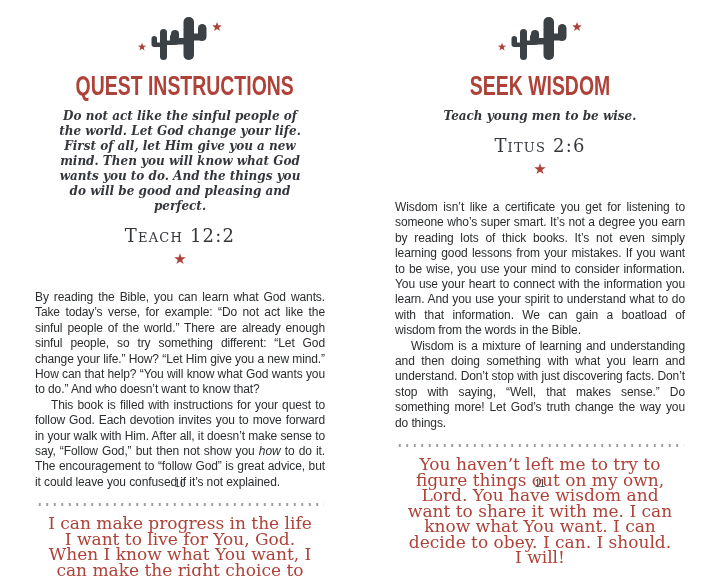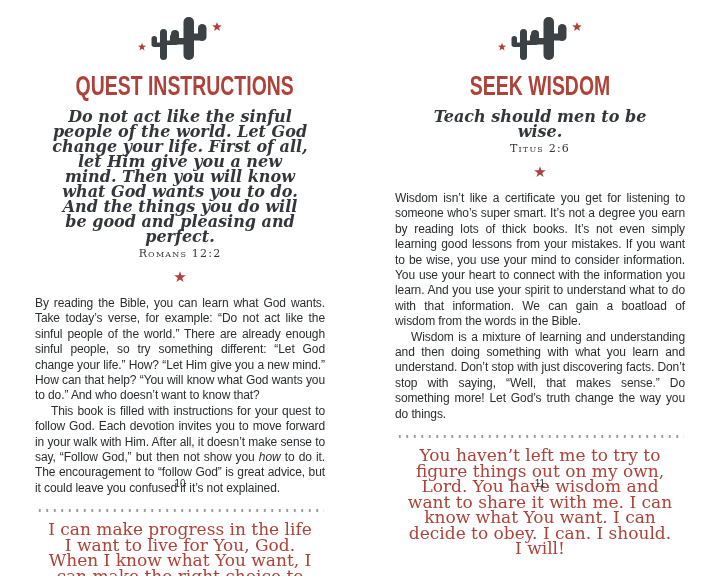--- a/index.html
+++ b/index.html
@@ -25,45 +25,45 @@
     line-height:28px;
     color:var(--accent);
     transform:scaleX(0.72);
     transform-origin:50% 50%;
     white-space:nowrap;
   }
   .verse{
     font-family:"DejaVu Serif",serif;
     font-style:italic;
     font-weight:bold;
-    font-size:16px;
+    font-size:12px;
     line-height:15px;
     text-align:center;
     color:var(--verse-ink);
     max-width:258px;
     margin:9px auto 0;
   }
   .reference{
     font-family:"DejaVu Serif",serif;
     font-variant:small-caps;
     letter-spacing:1.2px;
-    font-size:11px;
+    font-size:18px;
     line-height:15px;
     text-align:center;
     color:var(--verse-ink);
-    margin-top:2px;
+    margin-top:14px;
   }
   .star-divider{
     text-align:center;
     color:var(--accent);
     font-size:15px;
     line-height:15px;
     margin-top:8px;
   }
-  .body-text{margin-top:12px;}
+  .body-text{margin-top:24px;}
   .body-text p{
     font-size:12px;
     line-height:15.4px;
     letter-spacing:-0.1px;
     text-align:justify;
     color:var(--ink);
   }
   .body-text p + p{text-indent:16px;}
   .dotted{
     height:3px;
@@ -117,21 +117,21 @@
         <g fill="#ae4238">
           <polygon transform="translate(22,30) scale(0.85)" points="0,-5 1.23,-1.7 4.76,-1.55 1.99,0.65 2.94,4.05 0,2.1 -2.94,4.05 -1.99,0.65 -4.76,-1.55 -1.23,-1.7"></polygon>
         </g>
         <g fill="#ae4238">
           <polygon transform="translate(97,10)" points="0,-5 1.23,-1.7 4.76,-1.55 1.99,0.65 2.94,4.05 0,2.1 -2.94,4.05 -1.99,0.65 -4.76,-1.55 -1.23,-1.7"></polygon>
         </g>
       </svg>
     </div>
     <div class="page-title">QUEST INSTRUCTIONS</div>
     <div class="verse">Do not act like the sinful people of the world. Let God change your life. First of all, let Him give you a new mind. Then you will know what God wants you to do. And the things you do will be good and pleasing and perfect.</div>
-    <div class="reference">Romans 12:2</div>
+    <div class="reference">Teach 12:2</div>
     <div class="star-divider">★</div>
     <div class="body-text">
         <p>By reading the Bible, you can learn what God wants. Take today’s verse, for example: “Do not act like the sinful people of the world.” There are already enough sinful people, so try something different: “Let God change your life.” How? “Let Him give you a new mind.” How can that help? “You will know what God wants you to do.” And who doesn’t want to know that?</p>
         <p>This book is filled with instructions for your quest to follow God. Each devotion invites you to move forward in your walk with Him. After all, it doesn’t make sense to say, “Follow God,” but then not show you <em>how</em> to do it. The encouragement to “follow God” is great advice, but it could leave you confused if it’s not explained.</p>
       </div>
     <div class="dotted"></div>
     <div class="prayer">I can make progress in the life I want to live for You, God. When I know what You want, I can make the right choice to follow You. Please teach me.</div>
     <div class="page-number">10</div>
   </div>
 
@@ -154,21 +154,21 @@
         </g>
         <g fill="#ae4238">
           <polygon transform="translate(22,30) scale(0.85)" points="0,-5 1.23,-1.7 4.76,-1.55 1.99,0.65 2.94,4.05 0,2.1 -2.94,4.05 -1.99,0.65 -4.76,-1.55 -1.23,-1.7"></polygon>
         </g>
         <g fill="#ae4238">
           <polygon transform="translate(97,10)" points="0,-5 1.23,-1.7 4.76,-1.55 1.99,0.65 2.94,4.05 0,2.1 -2.94,4.05 -1.99,0.65 -4.76,-1.55 -1.23,-1.7"></polygon>
         </g>
       </svg>
     </div>
     <div class="page-title">SEEK WISDOM</div>
-    <div class="verse">Teach should men to be wise.</div>
+    <div class="verse">Teach young men to be wise.</div>
     <div class="reference">Titus 2:6</div>
     <div class="star-divider">★</div>
     <div class="body-text">
         <p>Wisdom isn’t like a certificate you get for listening to someone who’s super smart. It’s not a degree you earn by reading lots of thick books. It’s not even simply learning good lessons from your mistakes. If you want to be wise, you use your mind to consider information. You use your heart to connect with the information you learn. And you use your spirit to understand what to do with that information. We can gain a boatload of wisdom from the words in the Bible.</p>
         <p>Wisdom is a mixture of learning and understanding and then doing something with what you learn and understand. Don’t stop with just discovering facts. Don’t stop with saying, “Well, that makes sense.” Do something more! Let God’s truth change the way you do things.</p>
       </div>
     <div class="dotted"></div>
     <div class="prayer">You haven’t left me to try to figure things out on my own, Lord. You have wisdom and want to share it with me. I can know what You want. I can decide to obey. I can. I should. I will!</div>
     <div class="page-number">11</div>
   </div>

